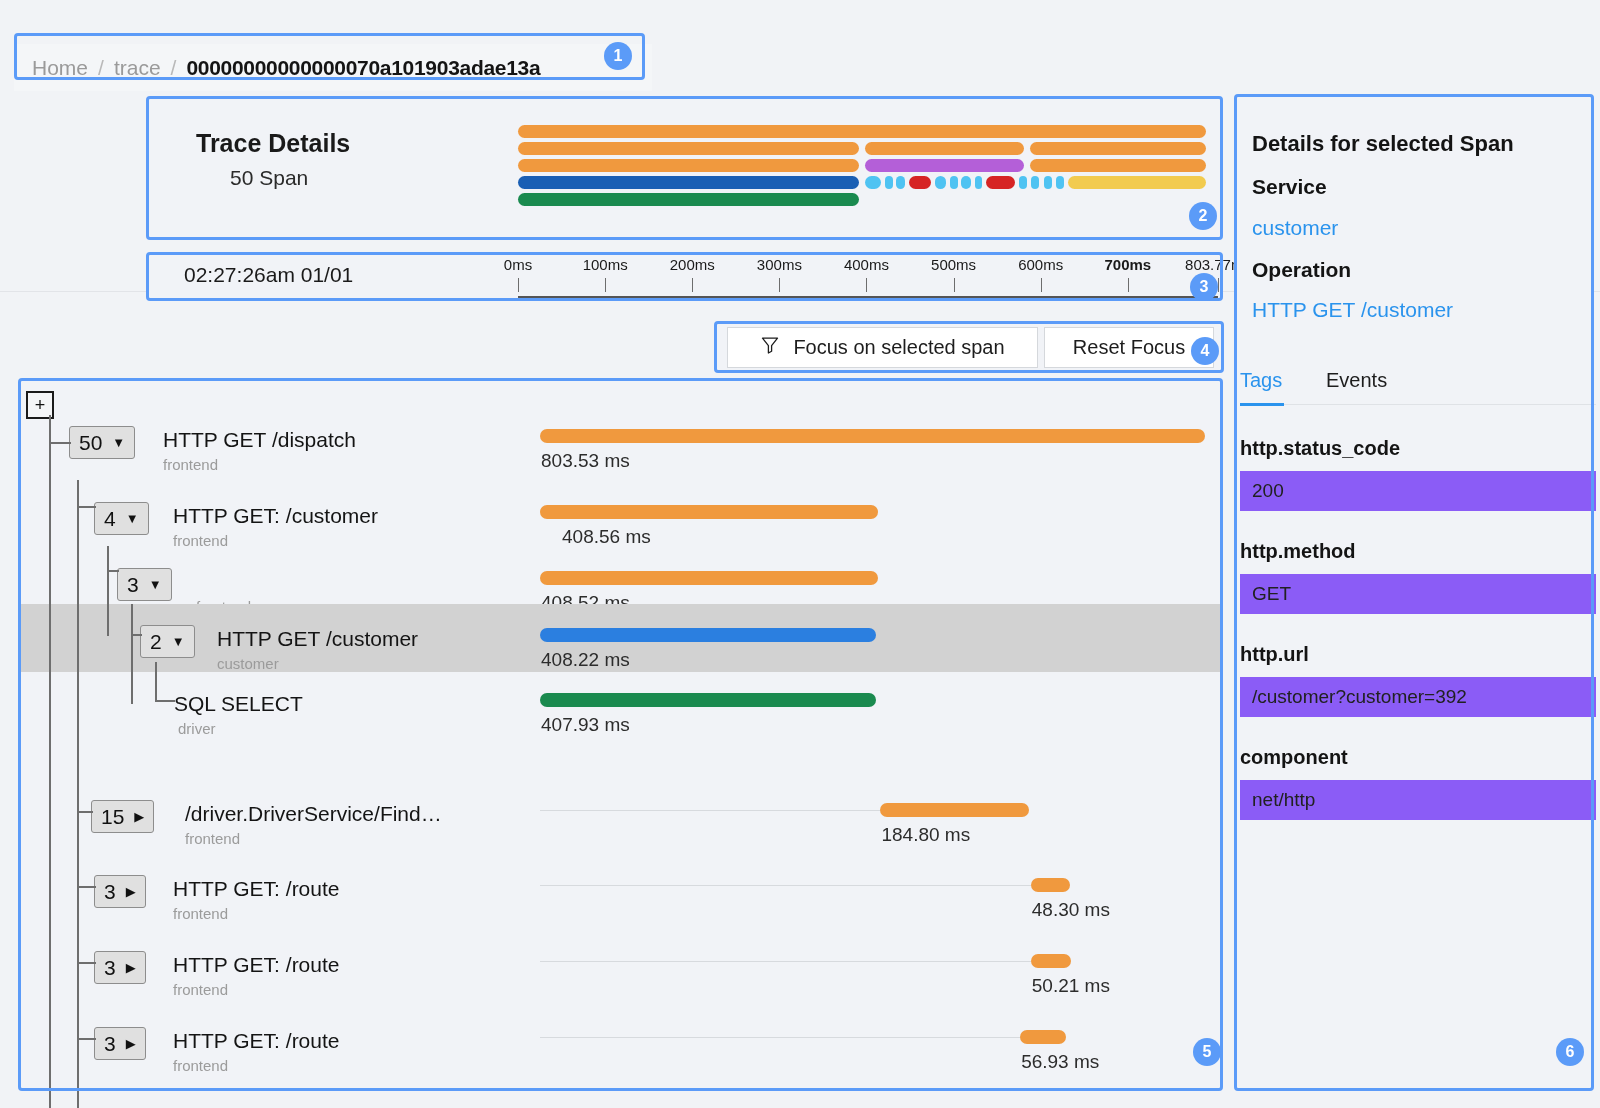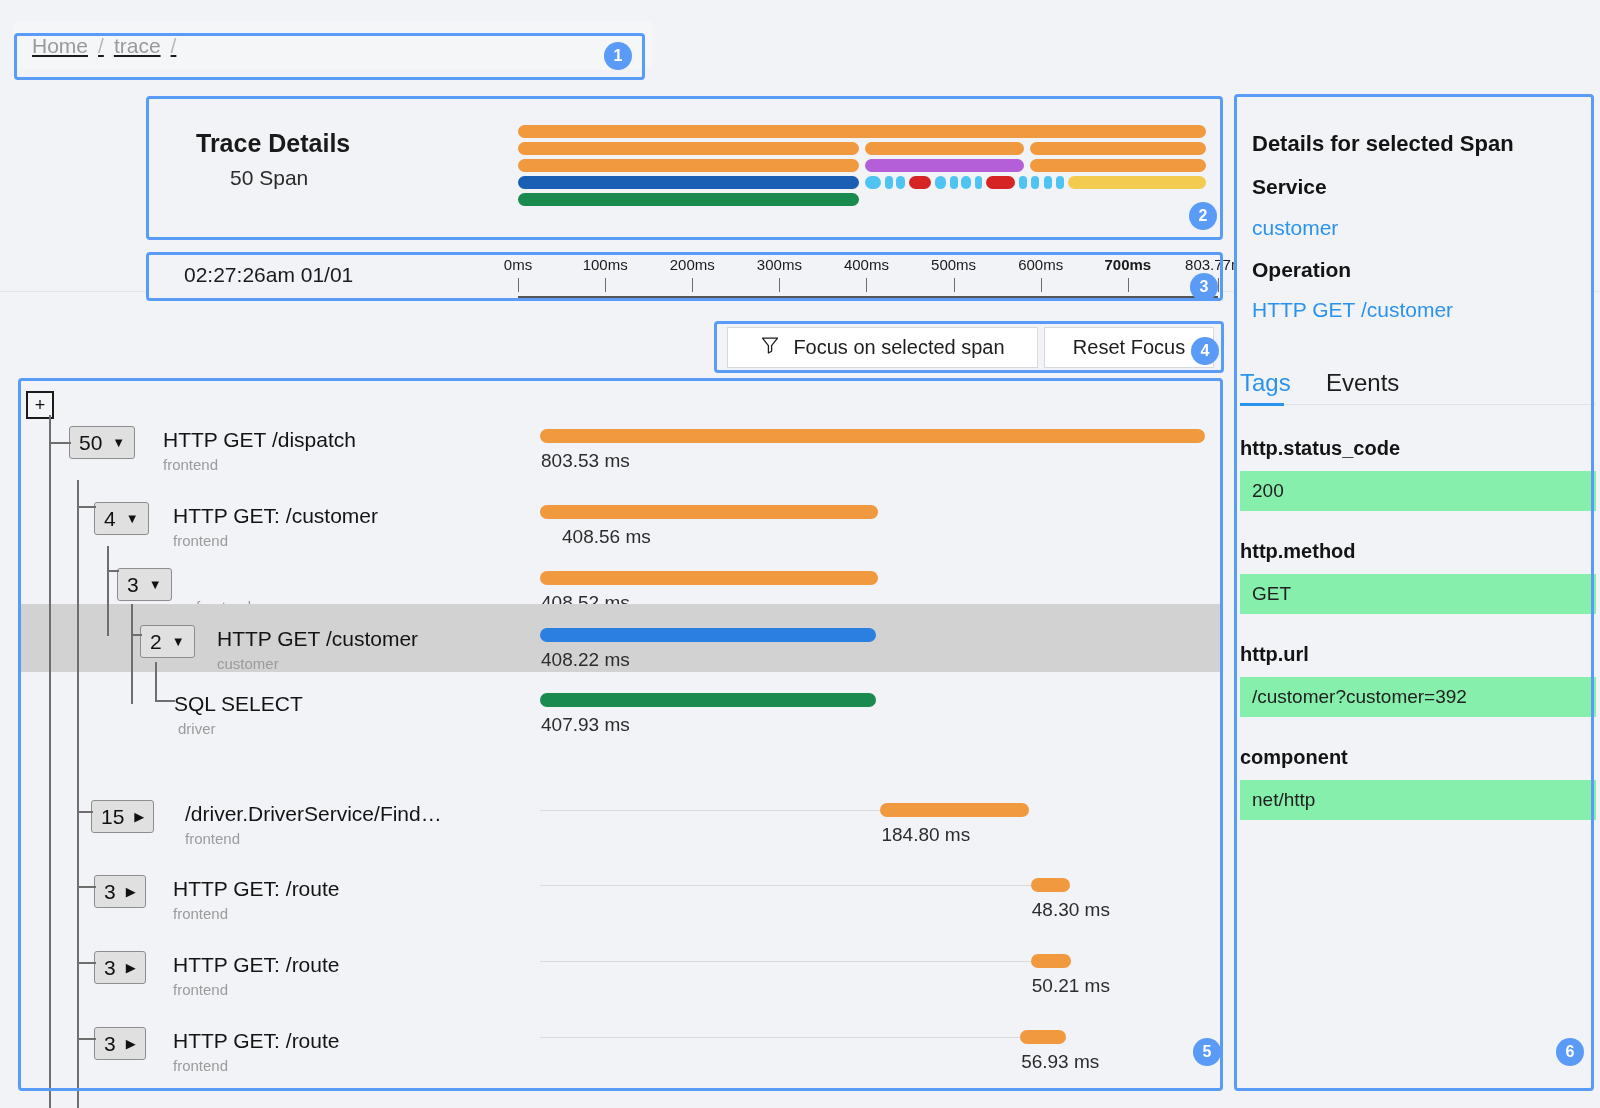--- a/index.html
+++ b/index.html
@@ -22,26 +22,25 @@
     position:absolute;
     width:28px;height:28px;border-radius:50%;
     background:#5b9bf8;color:#fff;
     font-size:16px;font-weight:700;
     display:flex;align-items:center;justify-content:center;
     font-family:"Liberation Sans", sans-serif;
   }
 
   
   #breadcrumb{
-    position:absolute;left:14px;top:22px;width:638px;height:47px;
+    position:absolute;left:14px;top:44px;width:638px;height:47px;
     background:#f4f6f8;
     display:flex;align-items:center;
     box-sizing:border-box;
     padding-left:18px;
-    text-decoration:underline;
   }
   #breadcrumb .crumb-link{color:#9a9a9a;font-size:21px;}
   #breadcrumb .crumb-sep{color:#b9b9b9;font-size:21px;margin:0 10px;}
   #breadcrumb .crumb-id{color:#141414;font-size:21px;font-weight:700;letter-spacing:-.3px;}
 
   
   #trace-card{
     position:absolute;left:146px;top:96px;width:1077px;height:144px;
     background:#f1f3f7;
     box-sizing:border-box;
@@ -117,42 +116,43 @@
   
   #details-panel{
     position:absolute;left:1234px;top:94px;width:360px;height:997px;
     background:#f1f3f7;box-sizing:border-box;
   }
   #dt-title{position:absolute;left:1252px;top:131px;font-size:22px;font-weight:700;color:#141414;}
   #dt-service-label{position:absolute;left:1252px;top:175px;font-size:21px;font-weight:700;color:#141414;}
   #dt-service-value{position:absolute;left:1252px;top:216px;font-size:21px;color:#2a93ed;}
   #dt-operation-label{position:absolute;left:1252px;top:258px;font-size:21px;font-weight:700;color:#141414;}
   #dt-operation-value{position:absolute;left:1252px;top:298px;font-size:21px;color:#2a93ed;}
-  .dt-tab{position:absolute;top:369px;font-size:24px;}
+  .dt-tab{position:absolute;top:369px;font-size:20px;}
   #tab-tags{left:1240px;color:#2a93ed;}
   #tab-events{left:1326px;color:#1d1d1d;}
   #tab-underline{position:absolute;left:1240px;top:403px;width:44px;height:3px;background:#2a93ed;}
   #tab-divider{position:absolute;left:1240px;top:404px;width:356px;height:1px;background:#dfe2e6;}
   .tag-key{position:absolute;left:1240px;font-size:20px;font-weight:700;color:#141414;}
-  .tag-val{position:absolute;left:1240px;width:356px;height:40px;background:#86efac;
+  .tag-val{position:absolute;left:1240px;width:356px;height:40px;background:#8b5cf6;
            display:flex;align-items:center;padding-left:12px;box-sizing:border-box;
            font-size:19px;color:#212121;}
 
   #page-hairline{position:absolute;left:0;top:291px;width:1600px;height:1px;background:#e2e4e8;}
 </style>
 </head>
 <body>
 
 <div id="page-hairline"></div>
 
 <div id="breadcrumb">
   <span class="crumb-link">Home</span>
   <span class="crumb-sep">/</span>
   <span class="crumb-link">trace</span>
   <span class="crumb-sep">/</span>
+  <span class="crumb-id">00000000000000070a101903adae13a</span>
 </div>
 
 <div id="trace-card"></div>
 <div id="trace-title">Trace Details</div>
 <div id="trace-span-count">50 Span</div>
 <div id="minimap">
     <div class="mini-row" style="left: 518px; top: 125px; width: 688px;">
       <div class="mini-seg" style="left: 0px; width: 688px; background: rgb(240, 153, 62);"></div>
     </div>
     <div class="mini-row" style="left: 518px; top: 142px; width: 688px;">

